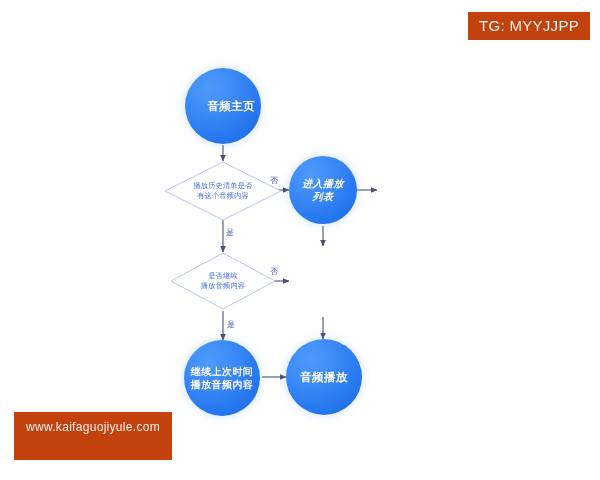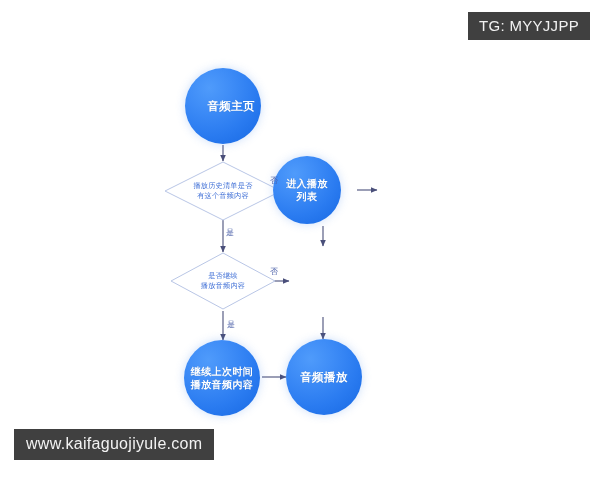--- a/index.html
+++ b/index.html
@@ -16,38 +16,38 @@
   #canvas {
     position: relative;
     width: 600px;
     height: 480px;
     background: #ffffff;
   }
 
   
   .badge {
     position: absolute;
-    background: #404040;
+    background: #c2410c;
     color: #f2f2f2;
     font-family: "Liberation Sans", sans-serif;
     white-space: nowrap;
     letter-spacing: 0.3px;
   }
   #tg-badge {
     top: 12px;
     right: 10px;
     padding: 5px 11px 6px 11px;
     font-size: 15px;
     line-height: 17px;
   }
   #watermark-badge {
     left: 14px;
     bottom: 20px;
-    padding: 6px 12px 7px 12px;
-    font-size: 16px;
+    padding: 6px 12px 24px 12px;
+    font-size: 12px;
     line-height: 18px;
   }
 
   
   .node {
     position: absolute;
     box-sizing: border-box;
   }
 
   .circle {
@@ -158,21 +158,21 @@
   </div>
 
   <div class="node diamond" style="left:164px; top:161px; width:118px; height:60px;align-items:center;">
     <svg viewBox="0 0 118 60" preserveAspectRatio="none">
       <polygon points="59,1 117,30 59,59 1,30" fill="#ffffff" stroke="#b9c6e6" stroke-width="1"></polygon>
     </svg>
     <span class="label">播放历史清单是否
 有这个音频内容</span>
   </div>
 
-  <div class="node circle" style="left:273px; top:156px; width:68px; height:68px;">
+  <div class="node circle" style="left:289px; top:156px; width:68px; height:68px;font-style:italic;">
     <span class="label">进入播放
 列表</span>
   </div>
 
 
   <div class="node diamond" style="left:170px; top:252px; width:106px; height:58px;">
     <svg viewBox="0 0 106 58" preserveAspectRatio="none">
       <polygon points="53,1 105,29 53,57 1,29" fill="#ffffff" stroke="#b9c6e6" stroke-width="1"></polygon>
     </svg>
     <span class="label">是否继续

